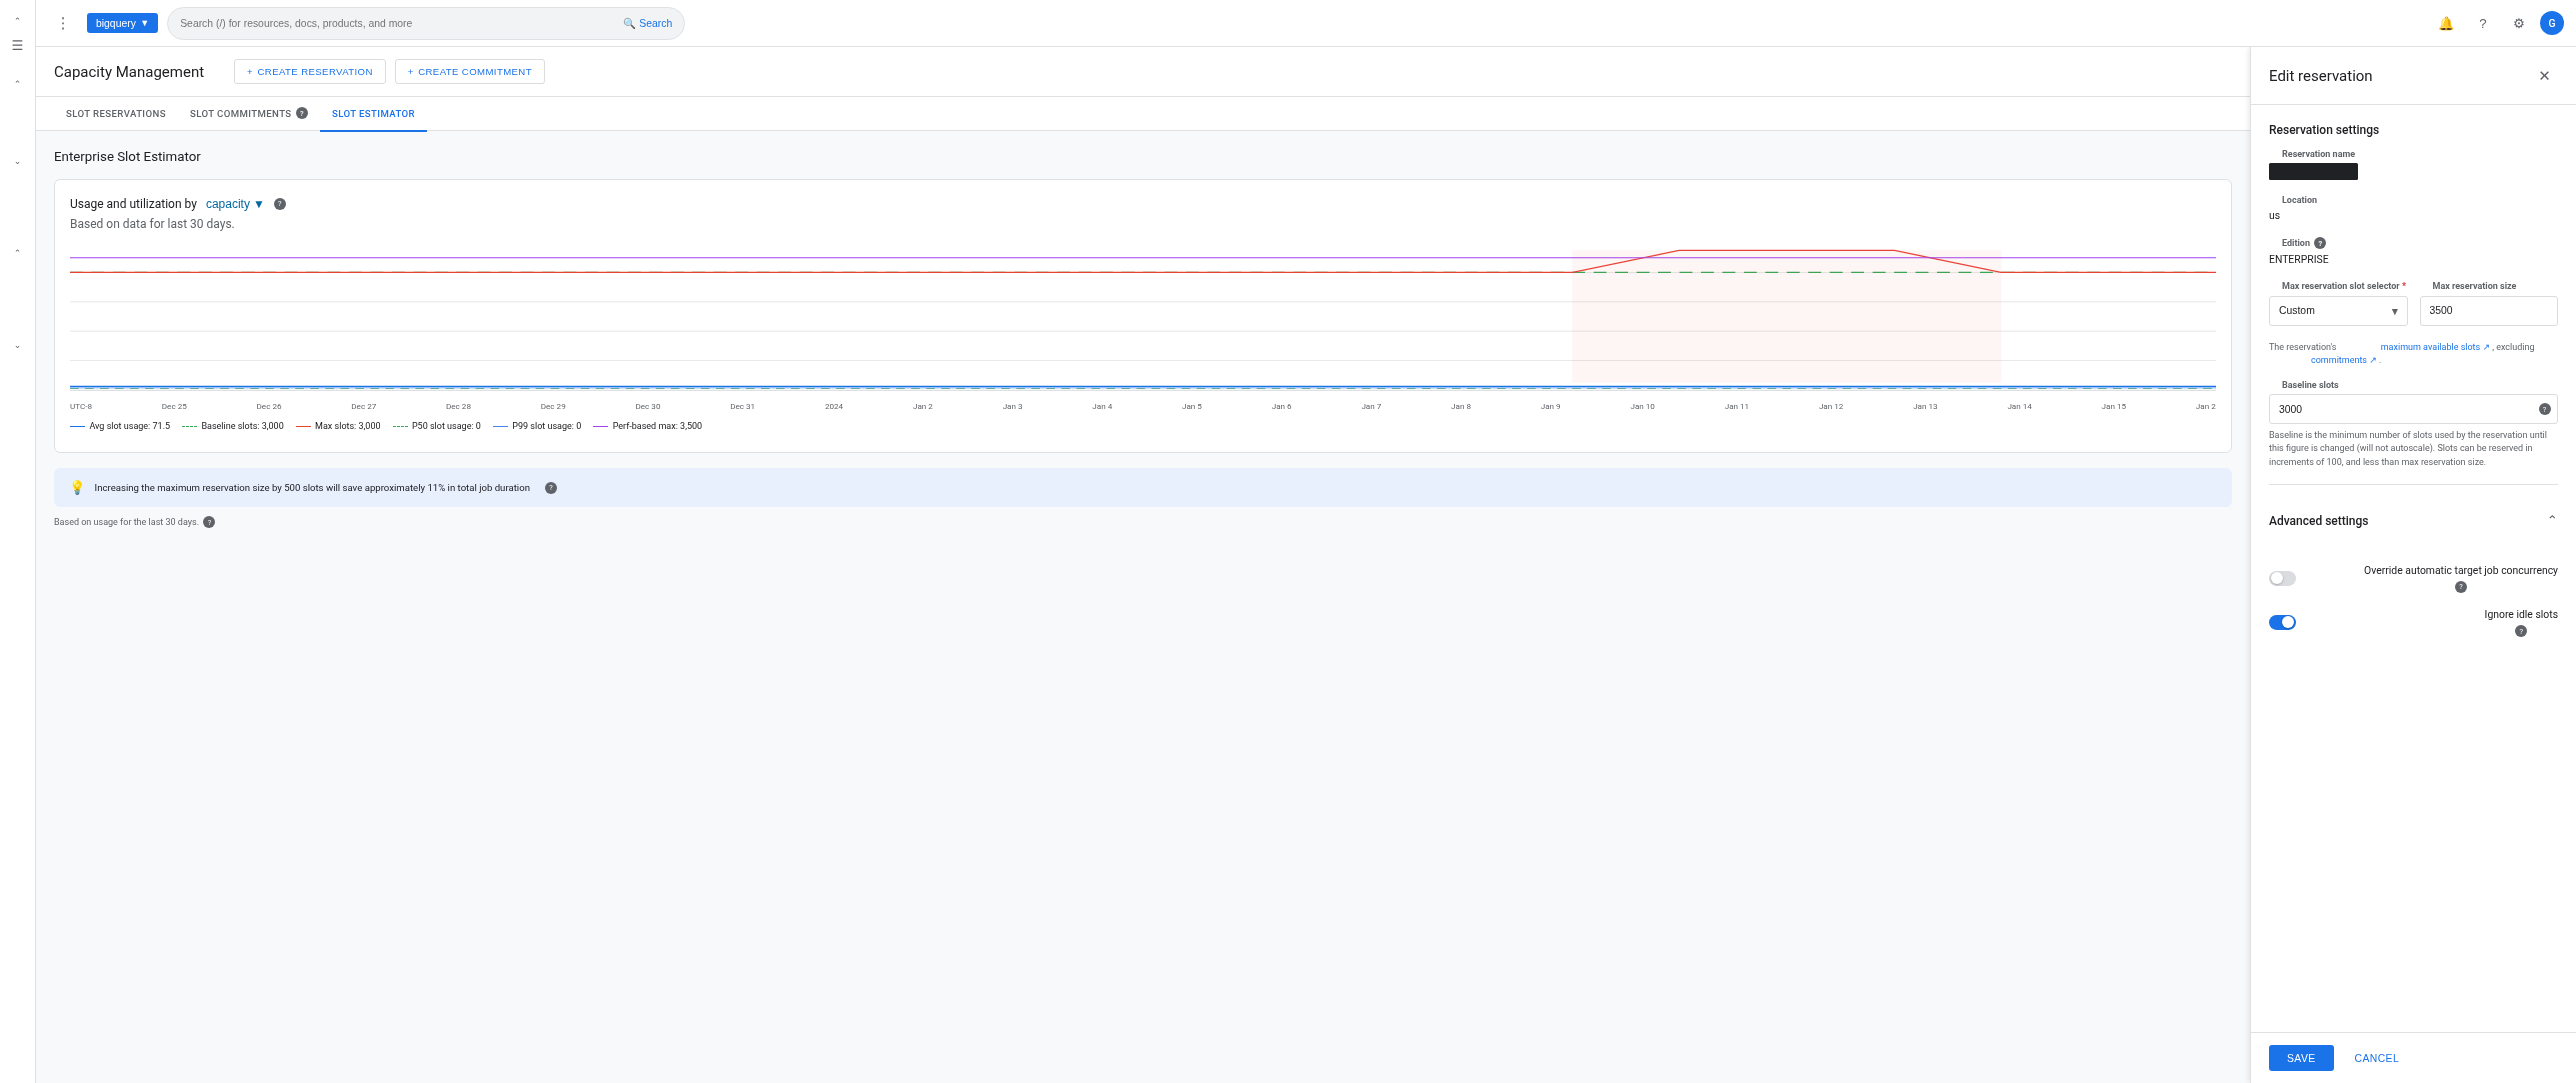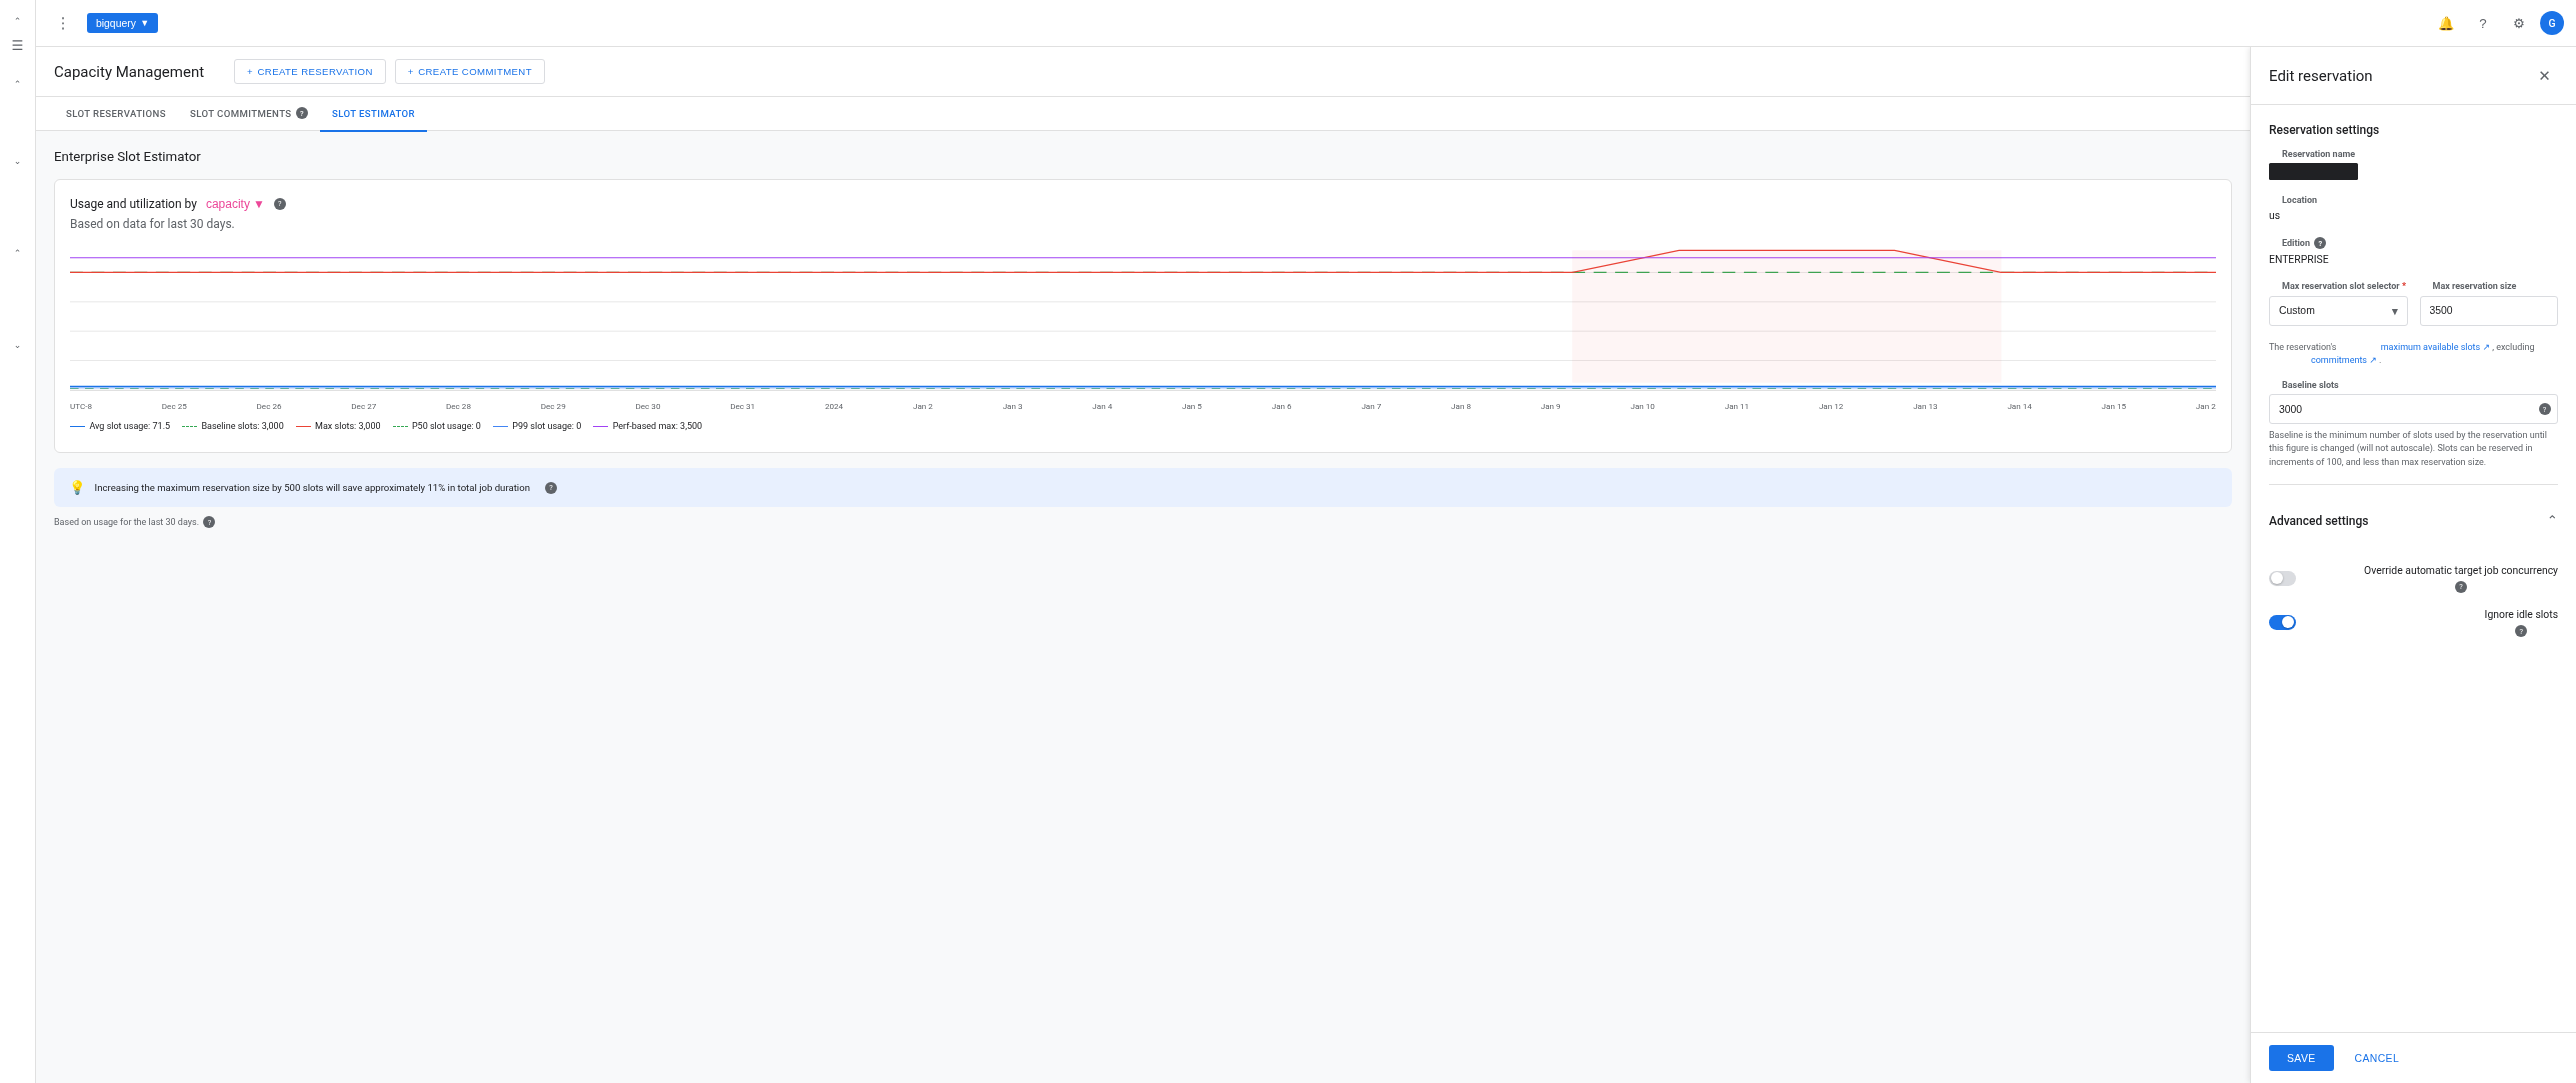--- a/index.html
+++ b/index.html
@@ -45,21 +45,21 @@
 
     
     .inner-content { padding: 18px; }
     .section-title { font-size: 13.3px; font-weight: 400; color: #202124; margin-bottom: 15px; }
 
     
     .chart-section { background: #fff; border-radius: 6px; padding: 15px; margin-bottom: 15px; border: 0.7px solid #e0e0e0; }
     .chart-header { display: flex; align-items: center; gap: 6px; margin-bottom: 4.4px; }
     .chart-title { font-size: 12px; font-weight: 400; color: #202124; }
     .chart-subtitle { font-size: 12px; color: #5f6368; margin-bottom: 12px; }
-    .capacity-dropdown { display: flex; align-items: center; gap: 3px; color: #ec4899; cursor: pointer; font-size: 12px; font-weight: 400; background: none; border: none; padding: 1.5px 3px; border-radius: 3px; }
+    .capacity-dropdown { display: flex; align-items: center; gap: 3px; color: #0369a1; cursor: pointer; font-size: 12px; font-weight: 400; background: none; border: none; padding: 1.5px 3px; border-radius: 3px; }
 
     
     .chart-area { height: 148px; position: relative; border-bottom: 0.7px solid #e0e0e0; margin-bottom: 6px; }
     .chart-svg { width: 100%; height: 100%; }
 
     
     .x-axis { display: flex; justify-content: space-between; padding: 4.4px 0; font-size: 8.1px; color: #5f6368; }
 
     
     .chart-legend { display: flex; flex-wrap: wrap; gap: 12px; padding: 6px 0; font-size: 9px; color: #202124; }
@@ -134,20 +134,27 @@
 </div>
 
 <div class="main-wrapper">
 
   <div class="topnav">
     <div class="app-switcher">⋮</div>
     <button class="app-name-btn">
       <span>bigquery</span>
       <span class="dropdown-arrow">▼</span>
     </button>
+    <div class="search-bar">
+      <input type="text" placeholder="Search (/) for resources, docs, products, and more" style="">
+      <button class="search-btn">
+        <span>🔍</span>
+        <span>Search</span>
+      </button>
+    </div>
     <div class="topnav-right">
       <button class="icon-btn">🔔</button>
       <button class="icon-btn">?</button>
       <button class="icon-btn">⚙</button>
       <div class="avatar">G</div>
     </div>
   </div>
 
   <div class="content-area">
 

